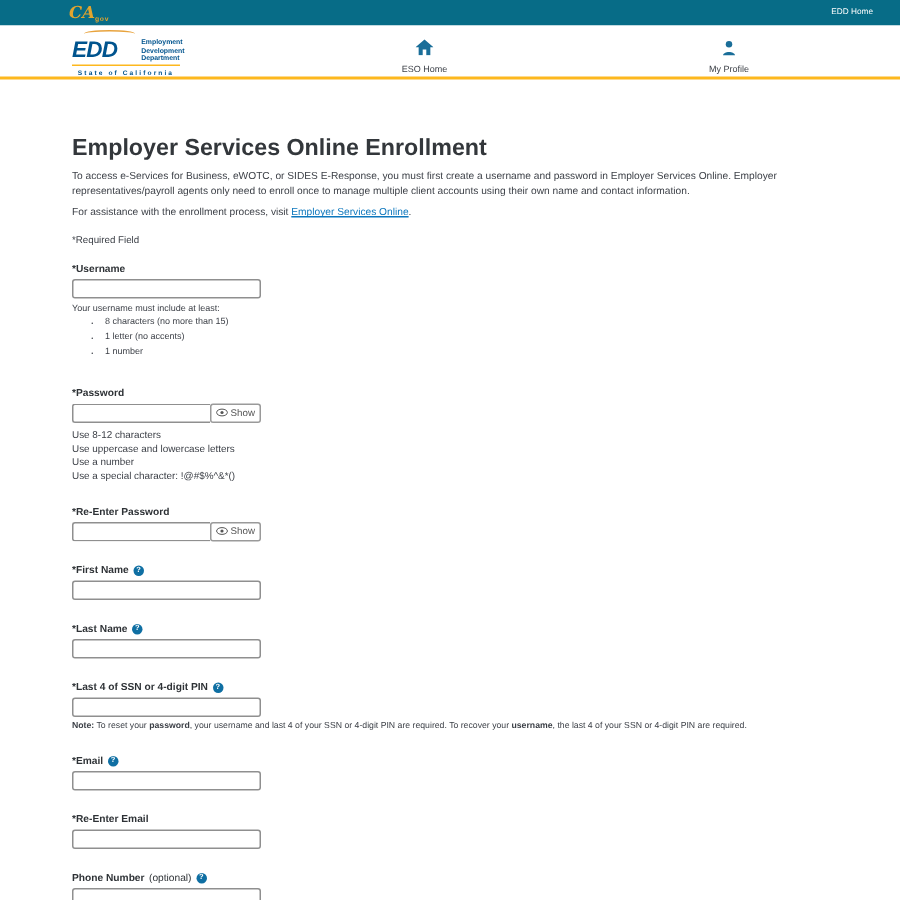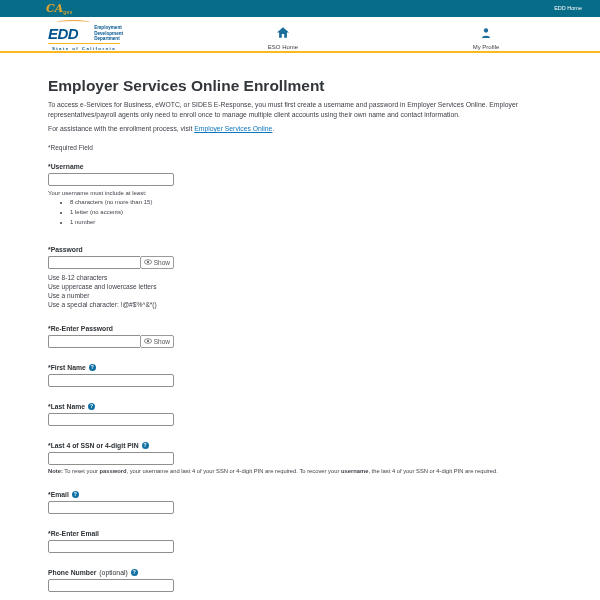--- a/index.html
+++ b/index.html
@@ -24,21 +24,21 @@
   .edd-acronym { font-size:15px; font-weight:bold; font-style:italic; color:#00548e; letter-spacing:-0.5px; }
   .edd-lines { font-size:4.6px; font-weight:bold; color:#00548e; line-height:1.25; }
   .edd-tagline { margin-top:1px; font-size:4.4px; font-weight:bold; color:#00548e;
     letter-spacing:1.4px; text-align:center; border-top:1px solid #FDB81E; padding-top:1.5px; }
   .nav-item { position:absolute; top:7px; width:60px; text-align:center; cursor:pointer; }
   .nav-item.eso { left:253px; } .nav-item.profile { left:456px; }
   .nav-label { font-size:6px; color:#3b3f46; margin-top:2px; }
 
   
   .content { padding:0 40px 0 48px; }
-  h1 { margin-top:24px; font-size:15.5px; font-weight:bold; color:#33373b; line-height:18px; }
+  h1 { margin-top:37px; font-size:15.5px; font-weight:bold; color:#33373b; line-height:18px; }
   .intro { margin-top:5px; font-size:6.8px; line-height:9.5px; max-width:512px; }
   .assist { margin-top:6px; font-size:6.8px; line-height:8px; }
   .assist a { color:#0d77bd; text-decoration:underline; cursor:pointer; }
   .required { margin-top:11px; font-size:6.5px; }
 
   .group { margin-top:16px; }
   .group.username { margin-top:12px; }
   .group.password { margin-top:20px; }
   .flabel { display:flex; align-items:center; gap:3px; font-size:6.8px; font-weight:bold;
     color:#2e3236; line-height:7px; }

